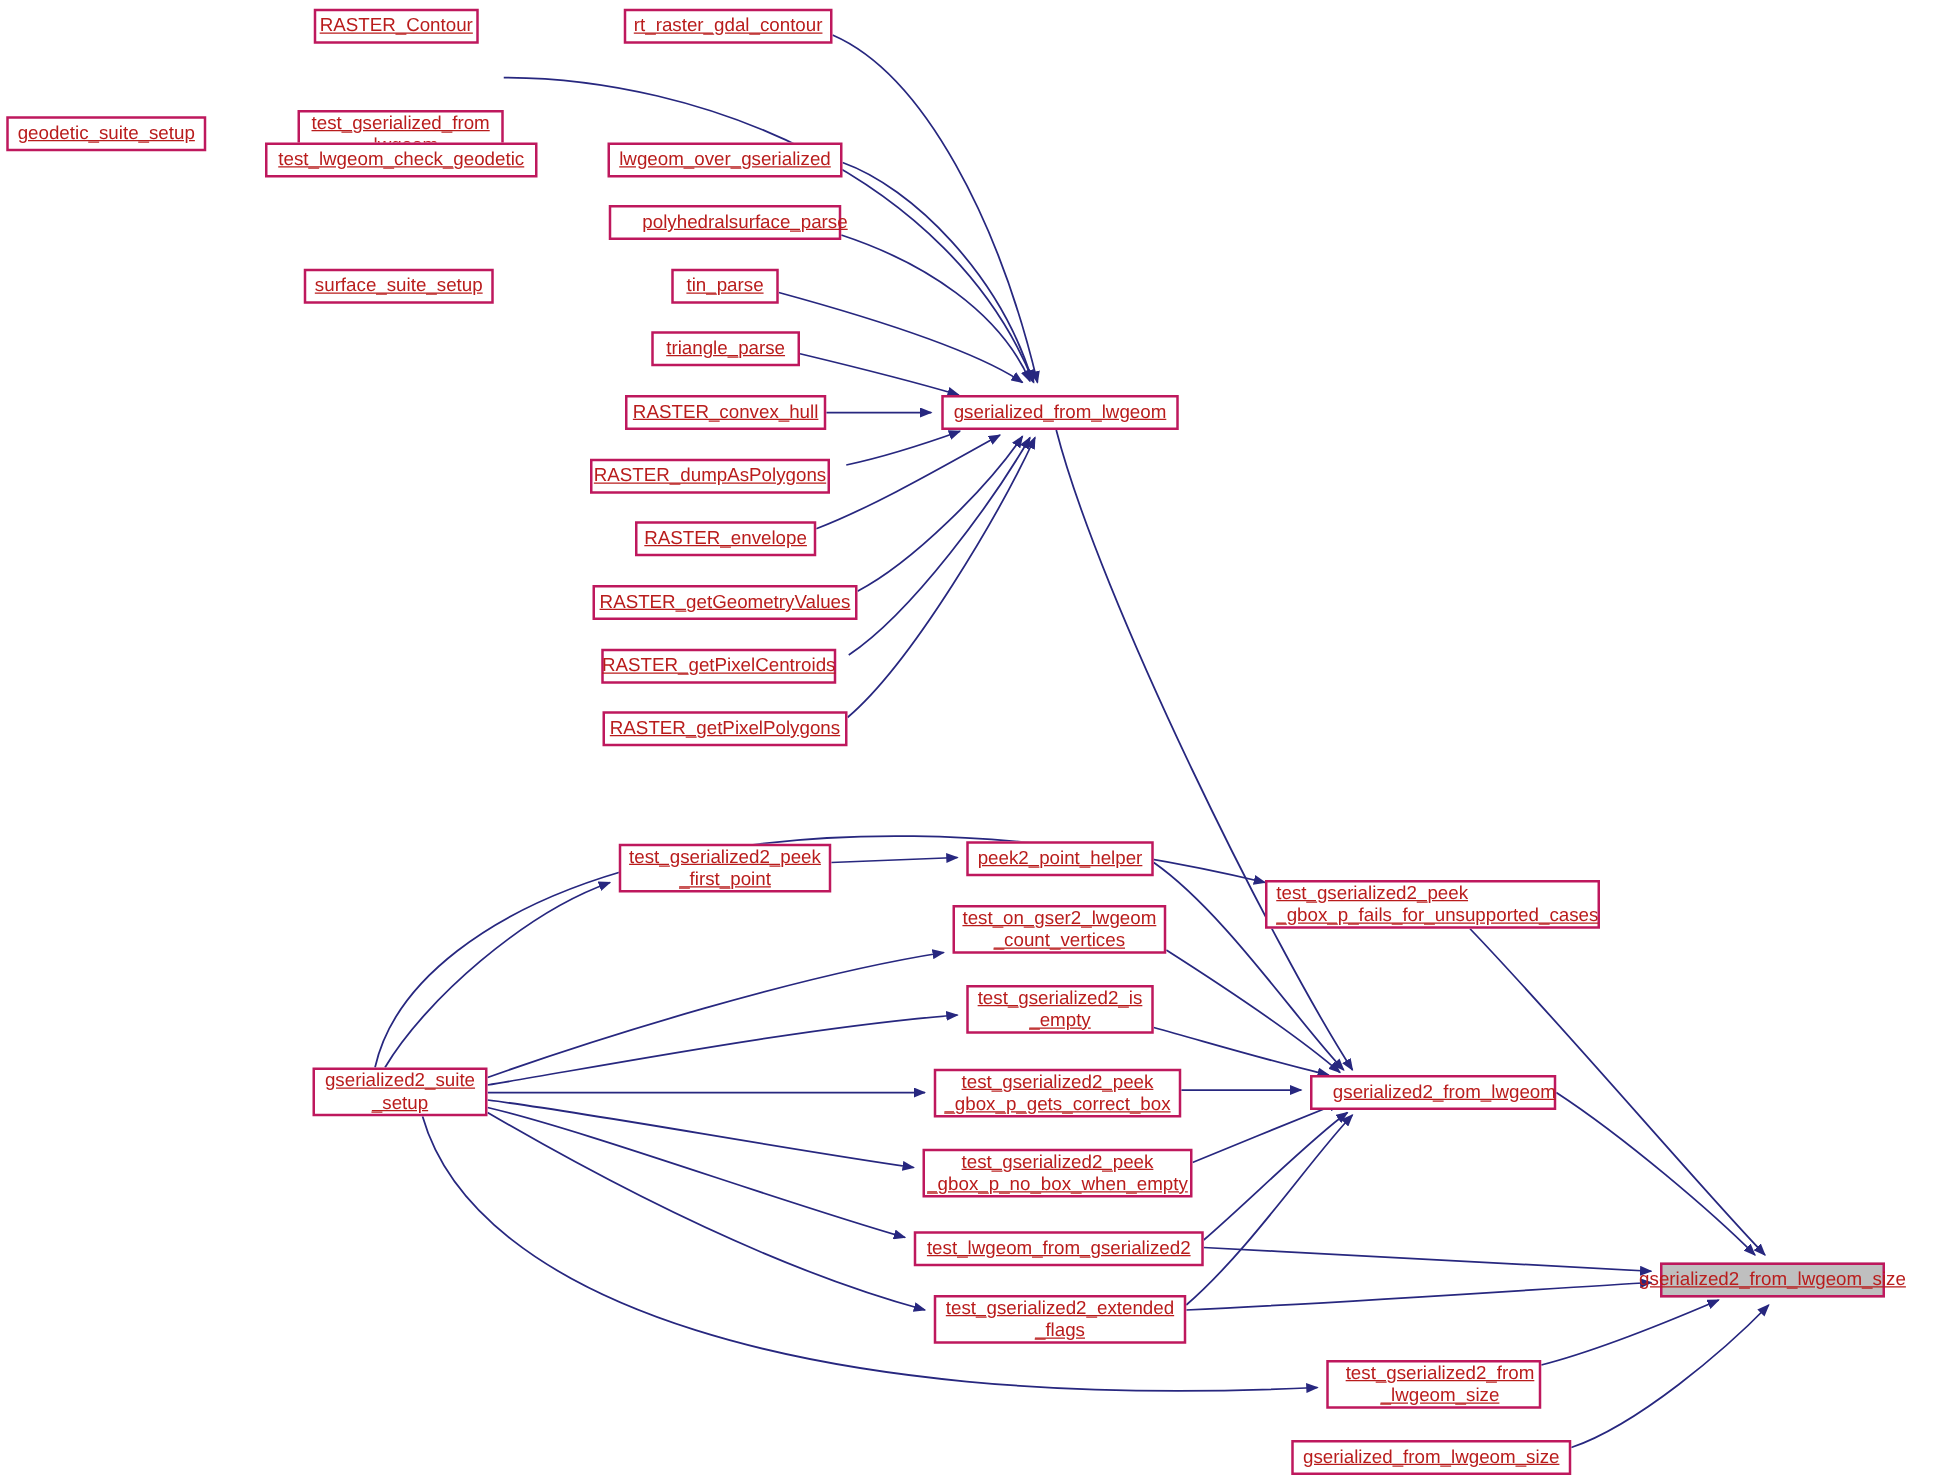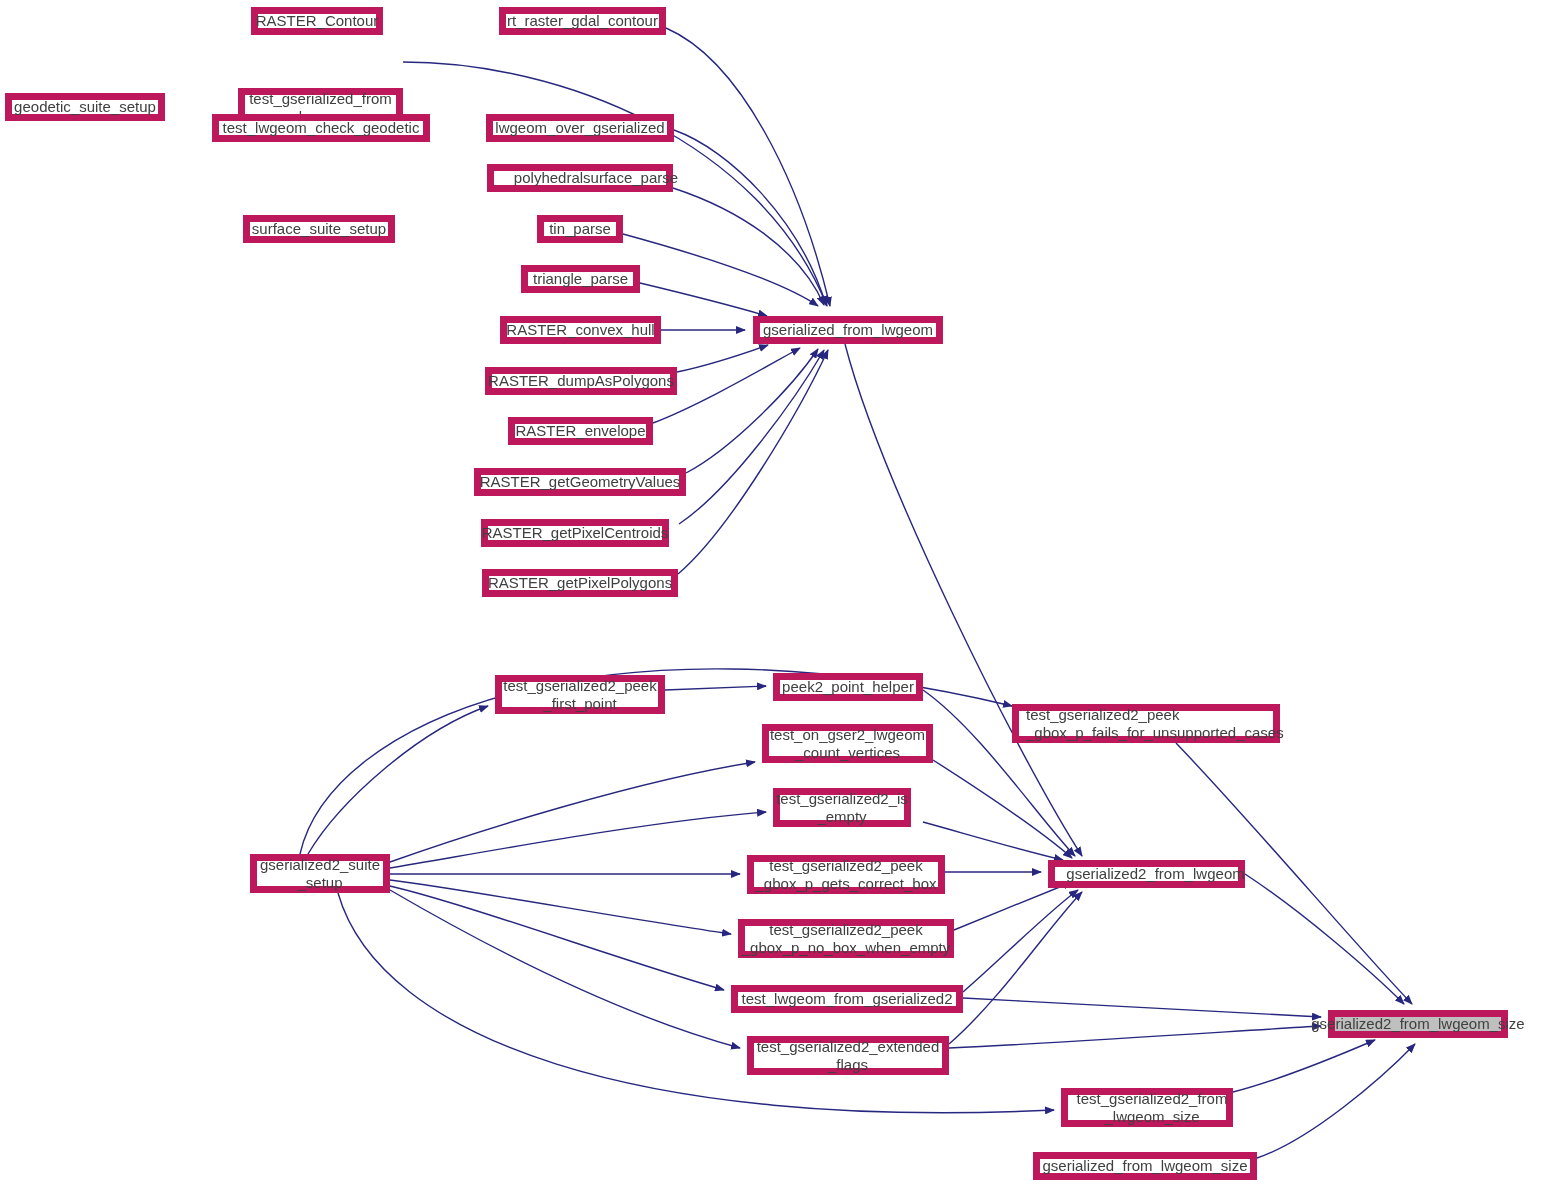--- a/index.html
+++ b/index.html
@@ -8,32 +8,33 @@
     width:1564px;
     height:1185px;
     background:#ffffff;
     overflow:hidden;
     font-family:"Liberation Sans", sans-serif;
   }
   #edges{position:absolute;left:0;top:0;width:1564px;height:1185px;}
   .node{
     position:absolute;
     box-sizing:border-box;
-    border:7px solid #be185d;
+    border:2px solid #be185d;
     background:#ffffff;
-    color:#404040;
+    color:#b91c1c;
     display:flex;
     align-items:center;
     justify-content:center;
     text-align:center;
     font-size:15px;
     line-height:18px;
     white-space:pre;
     letter-spacing:0px;
     z-index:5;
+    text-decoration:underline;
   }
   .node.hl{background:#bfbfbf;}
   .node.lal{justify-content:flex-start;text-align:left;padding-left:7px;}
 </style>
 </head>
 <body>
 
 <div id="canvas">
   <svg id="edges" xmlns="http://www.w3.org/2000/svg">
     <defs>
@@ -86,34 +87,34 @@
       <div class="node" style="left: 499px; top: 7px; width: 167px; height: 28px;">rt_raster_gdal_contour</div>
       <div class="node" style="left: 238px; top: 56px; width: 165px; height: 40px; margin-top: 32px;">test_gserialized_from
 _lwgeom</div>
       <div class="node" style="left: 212px; top: 114px; width: 218px; height: 28px;">test_lwgeom_check_geodetic</div>
       <div class="node" style="left: 486px; top: 114px; width: 188px; height: 28px;">lwgeom_over_gserialized</div>
       <div class="node" style="left: 243px; top: 215px; width: 152px; height: 28px;">surface_suite_setup</div>
       <div class="node" style="left: 487px; top: 164px; width: 186px; height: 28px; padding-left: 32px;">polyhedralsurface_parse</div>
       <div class="node" style="left: 537px; top: 215px; width: 86px; height: 28px;">tin_parse</div>
       <div class="node" style="left: 521px; top: 265px; width: 119px; height: 28px;">triangle_parse</div>
       <div class="node" style="left: 500px; top: 316px; width: 161px; height: 28px;">RASTER_convex_hull</div>
-      <div class="node" style="left: 485px; top: 367px; width: 192px; height: 28px;">RASTER_dumpAsPolygons</div>
+      <div class="node" style="left: 472px; top: 367px; width: 192px; height: 28px;">RASTER_dumpAsPolygons</div>
       <div class="node" style="left: 508px; top: 417px; width: 145px; height: 28px;">RASTER_envelope</div>
       <div class="node" style="left: 474px; top: 468px; width: 212px; height: 28px;">RASTER_getGeometryValues</div>
       <div class="node" style="left: 481px; top: 519px; width: 188px; height: 28px;">RASTER_getPixelCentroids</div>
       <div class="node" style="left: 482px; top: 569px; width: 196px; height: 28px;">RASTER_getPixelPolygons</div>
       <div class="node" style="left: 753px; top: 316px; width: 190px; height: 28px;">gserialized_from_lwgeom</div>
       <div class="node" style="left: 250px; top: 854px; width: 140px; height: 39px;">gserialized2_suite
 _setup</div>
       <div class="node" style="left: 495px; top: 675px; width: 170px; height: 39px;">test_gserialized2_peek
 _first_point</div>
       <div class="node" style="left: 773px; top: 673px; width: 150px; height: 28px;">peek2_point_helper</div>
       <div class="node" style="left: 762px; top: 724px; width: 171px; height: 39px;">test_on_gser2_lwgeom
 _count_vertices</div>
-      <div class="node" style="left: 773px; top: 788px; width: 138px; height: 39px;">test_gserialized2_is
+      <div class="node" style="left: 773px; top: 788px; width: 150px; height: 39px;">test_gserialized2_is
 _empty</div>
       <div class="node" style="left: 747px; top: 855px; width: 198px; height: 39px;">test_gserialized2_peek
 _gbox_p_gets_correct_box</div>
       <div class="node" style="left: 738px; top: 919px; width: 216px; height: 39px;">test_gserialized2_peek
 _gbox_p_no_box_when_empty</div>
       <div class="node" style="left: 731px; top: 985px; width: 232px; height: 28px;">test_lwgeom_from_gserialized2</div>
       <div class="node" style="left: 747px; top: 1036px; width: 202px; height: 39px;">test_gserialized2_extended
 _flags</div>
       <div class="node lal" style="left: 1012px; top: 704px; width: 268px; height: 39px;">test_gserialized2_peek
 _gbox_p_fails_for_unsupported_cases</div>

